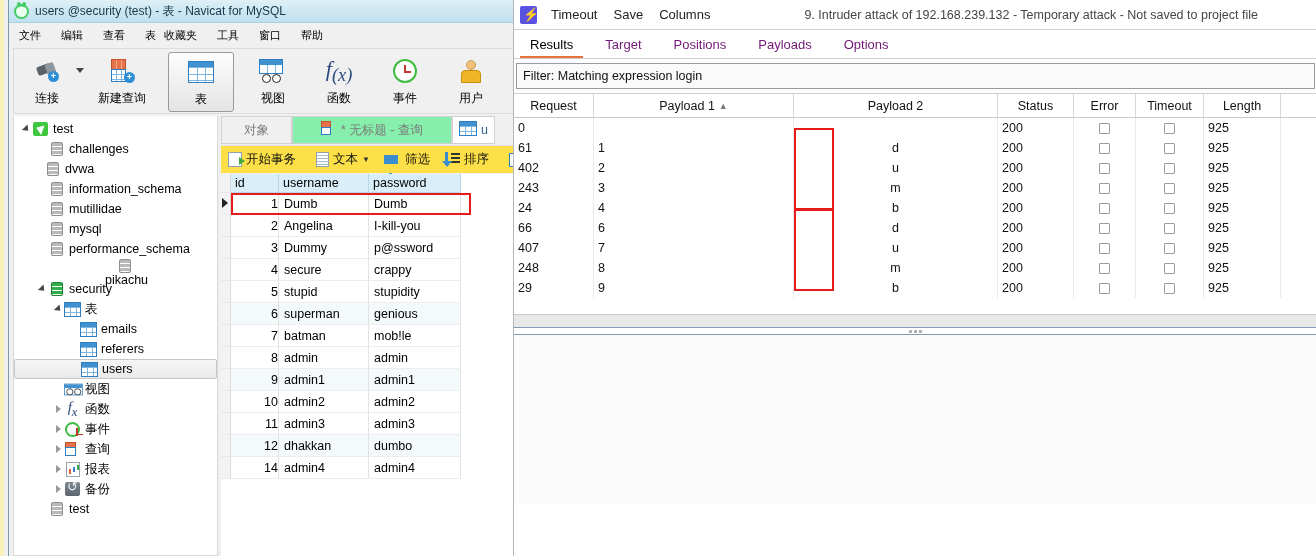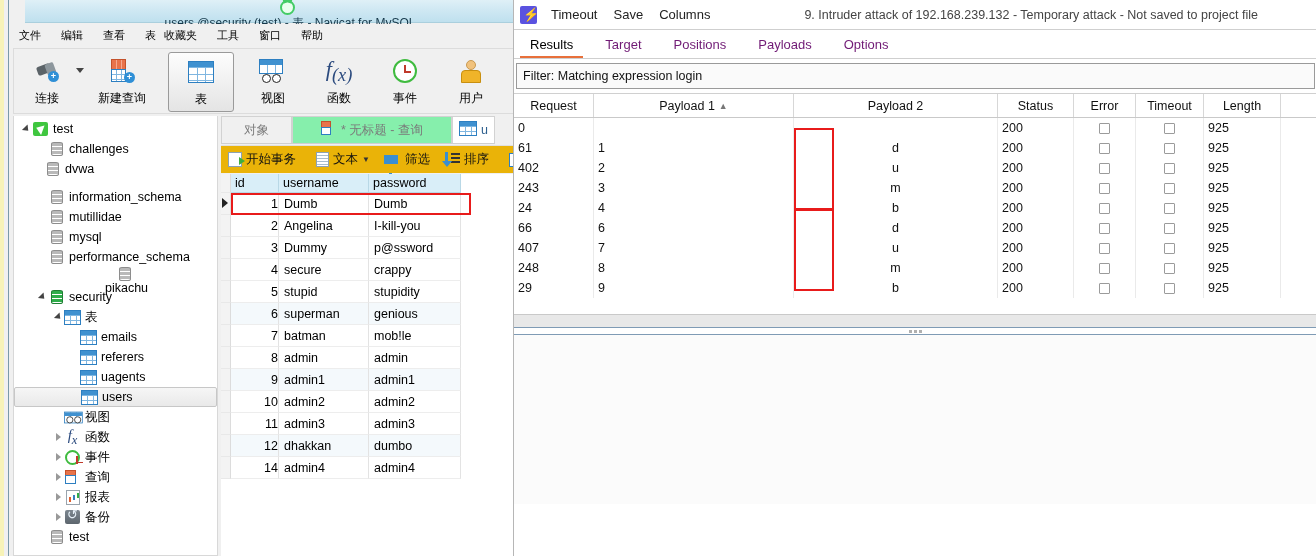--- a/index.html
+++ b/index.html
@@ -19,24 +19,24 @@
     border-left: 4px solid #f7f3b8;
     border-top: 0;
     overflow: hidden;
   }
   #navicat-inner {
     position: absolute; left: 4px; top: 0; width: 509px; height: 556px;
     background: #f0f0f0;
     border-left: 1px solid #7a9aa8;
   }
   .nav-titlebar {
-    position: absolute; left: 16px; top: 0; width: 509px; height: 23px;
+    position: absolute; left: 0; top: 0; width: 509px; height: 23px;
     background: linear-gradient(to bottom, #dff0f7 0%, #cfe8f3 45%, #bfe0ee 100%);
     border-bottom: 1px solid #aacfdd;
-    display: flex; align-items: center; padding-left: 21px; flex-direction: column;
+    display: flex; align-items: center; padding-left: 5px;
   }
   .nav-logo {
     width: 15px; height: 15px; margin-right: 6px;
     border-radius: 50%;
     border: 2.5px solid #44cc66;
     background: #eaffef;
     position: relative; flex: none;
   }
   .nav-logo:before {
     content: ""; position: absolute; left: 1px; top: -4px;
@@ -242,21 +242,21 @@
     background: #f0f0f0; display: flex; align-items: stretch;
   }
   .nav-tab {
     display: flex; align-items: center; gap: 4px; padding: 0 28px;
     font-size: 12.5px; color: #7a7a7a; border: 1px solid #d2d2d2;
     background: #86efac; border-bottom-color: #cfcfcf; white-space: nowrap;
   }
   .nav-tab.inactive { background: #f0f0f0; }
   .nav-subtoolbar {
     position: absolute; left: 212px; top: 145px; width: 301px; height: 28px;
-    background: #eab308; border-top: 1px solid #e0e0e0;
+    background: #fde047; border-top: 1px solid #e0e0e0;
     display: flex; align-items: center; gap: 0;
   }
   .stb {
     display: flex; align-items: center; gap: 4px; padding: 0 7px;
     font-size: 12.5px; color: #111; white-space: nowrap; height: 24px;
   }
   .stb-sep { width: 1px; height: 18px; background: #d5d5d5; margin: 0 3px; }
   .ico-trans { width: 14px; height: 15px; background: #fff; border: 1px solid #8ca2b3; position: relative; }
   .ico-trans:after {
     content: ""; position: absolute; right: -4px; bottom: 1px; width: 0; height: 0;
@@ -488,21 +488,21 @@
             </span>
             <span>challenges</span>
           </div>
           <div class="tree-row" style="padding-left: 18px; margin-top: 0px;">
             <span class="twisty"></span>
             <span class="ti">
               <span class="ico-db"></span>
             </span>
             <span>dvwa</span>
           </div>
-          <div class="tree-row" style="padding-left: 22px; margin-top: 8px;">
+          <div class="tree-row" style="padding-left: 22px; margin-top: 0px;">
             <span class="twisty"></span>
             <span class="ti">
               <span class="ico-db"></span>
             </span>
             <span>information_schema</span>
           </div>
           <div class="tree-row" style="padding-left: 22px; margin-top: 0px;">
             <span class="twisty"></span>
             <span class="ti">
               <span class="ico-db"></span>
@@ -550,27 +550,20 @@
               <span class="ico-grid-sm"></span>
             </span>
             <span>emails</span>
           </div>
           <div class="tree-row" style="padding-left: 54px; margin-top: 0px;">
             <span class="twisty"></span>
             <span class="ti">
               <span class="ico-grid-sm"></span>
             </span>
             <span>referers</span>
-          </div>
-          <div class="tree-row" style="padding-left: 54px; margin-top: 0px;">
-            <span class="twisty"></span>
-            <span class="ti">
-              <span class="ico-grid-sm"></span>
-            </span>
-            <span>uagents</span>
           </div>
           <div class="tree-row sel" style="padding-left: 54px; margin-top: 0px;">
             <span class="twisty"></span>
             <span class="ti">
               <span class="ico-grid-sm"></span>
             </span>
             <span>users</span>
           </div>
           <div class="tree-row" style="padding-left: 38px; margin-top: 0px;">
             <span class="twisty"></span>

